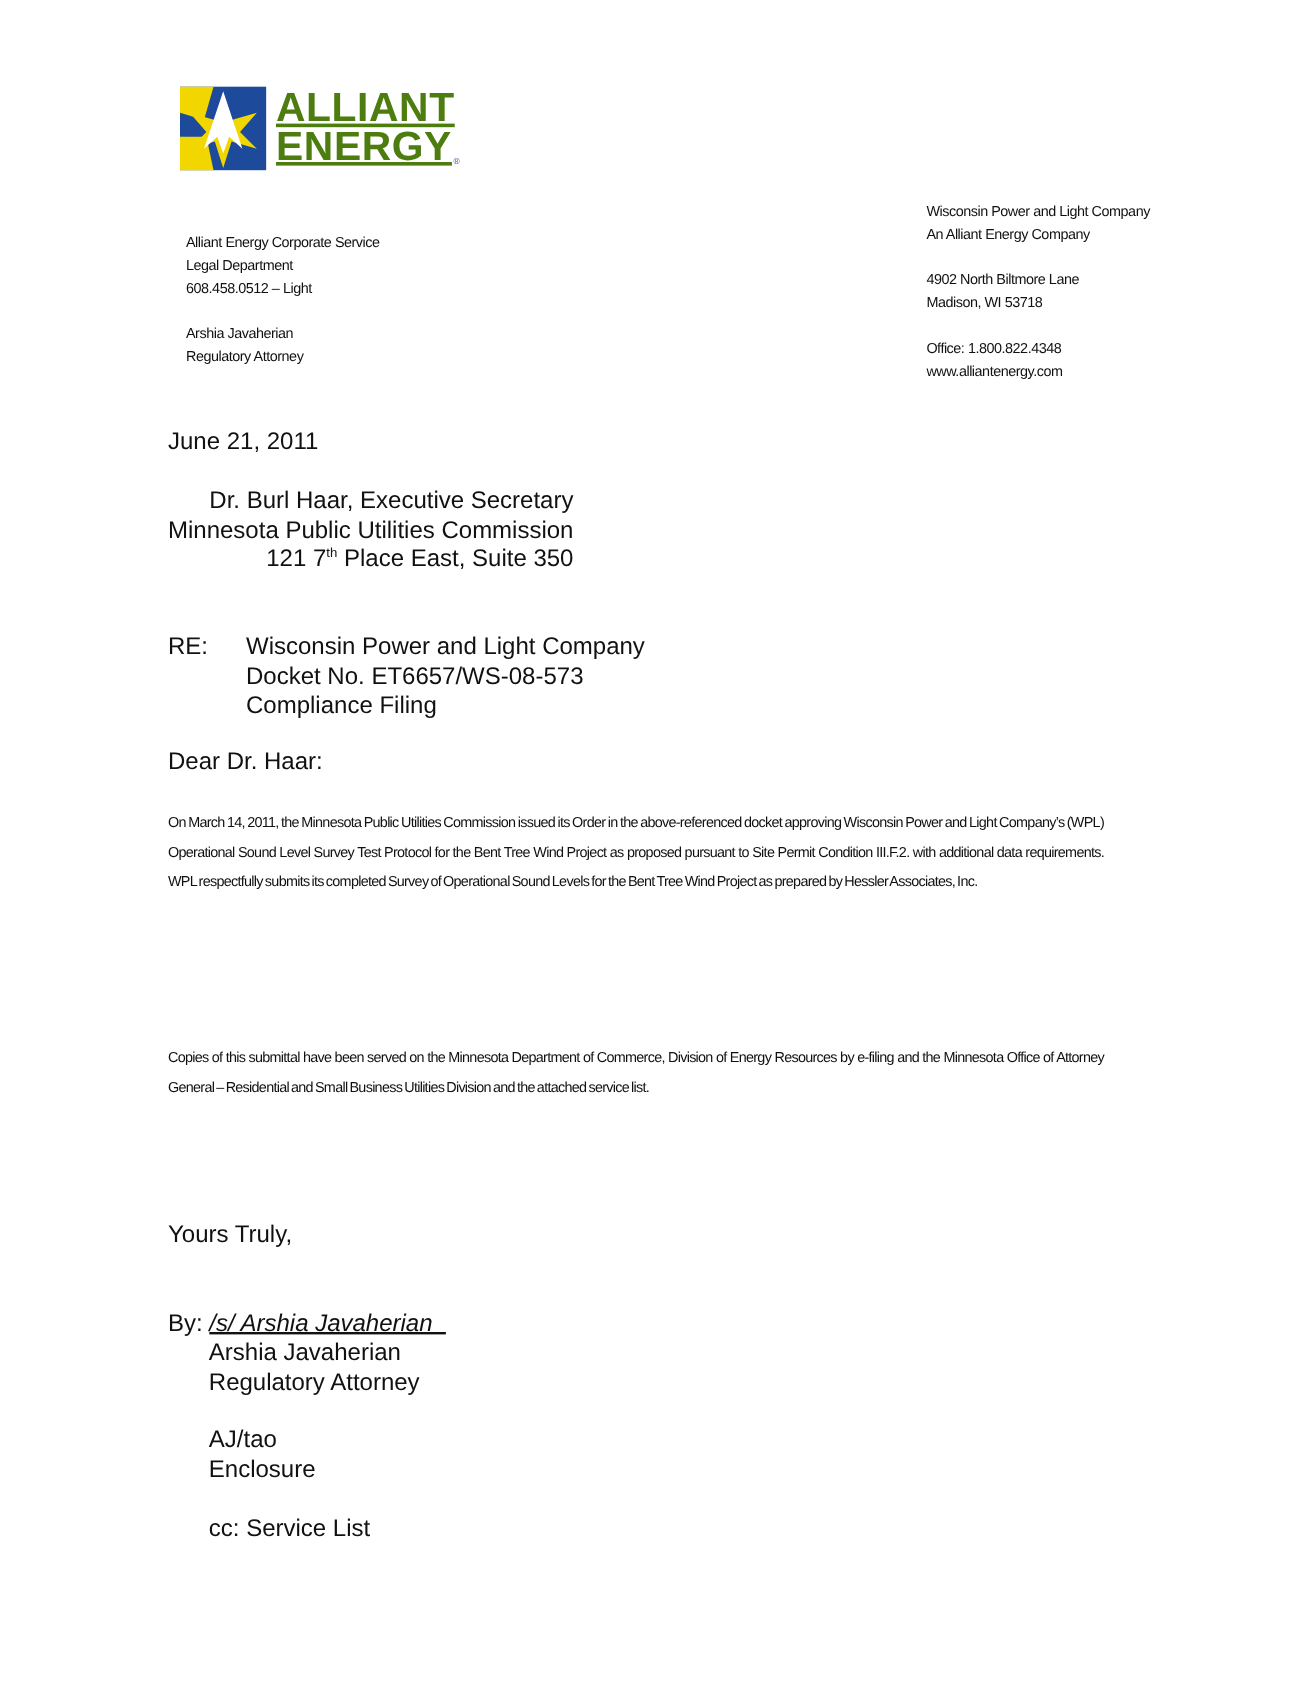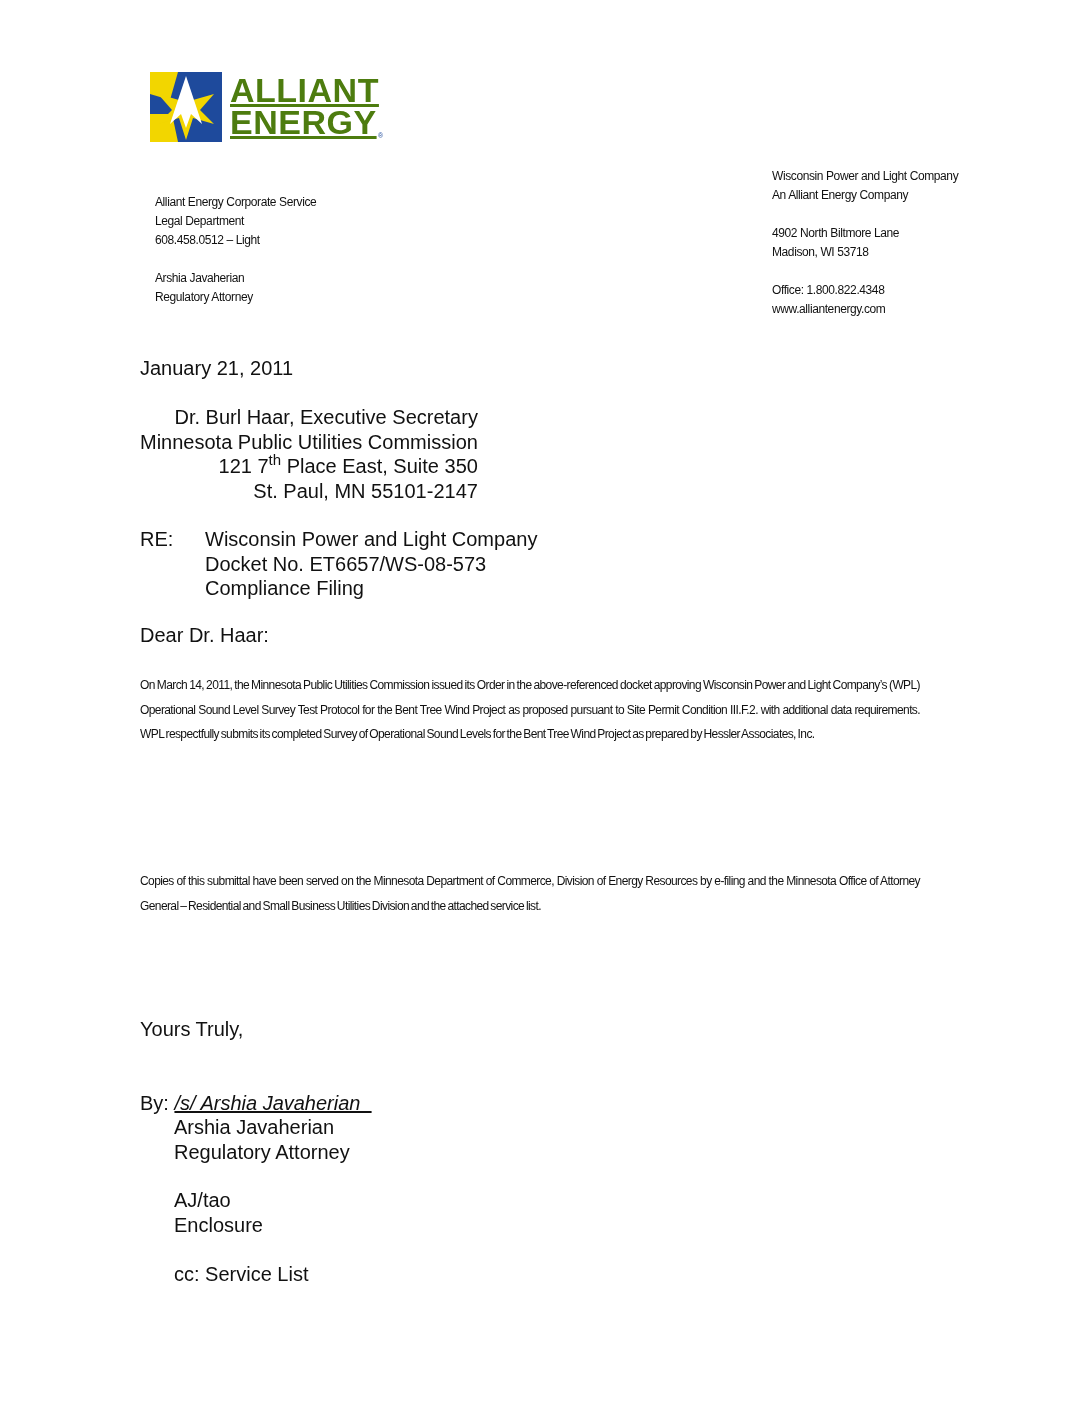--- a/index.html
+++ b/index.html
@@ -23,21 +23,21 @@
   .para { left: 140px; width: 780px; text-align: justify; text-align-last: left; font-family: "Liberation Sans Narrow", "Liberation Sans", sans-serif; font-size: 12px; line-height: 24.6px; letter-spacing: -0.6px; word-spacing: -1px; }
   .para1 { top: 673px; }
   .para2 { top: 869px; }
   .closing { left: 140px; top: 1017px; }
   .sig { left: 140px; top: 1091px; white-space: nowrap; }
   .sig-name { font-style: italic; text-decoration: underline; }
   .indent { left: 174px; }
   .printed-name { top: 1115px; }
   .initials { top: 1188px; }
   .cc { top: 1262px; }
-  sup { font-size: 15px; line-height: 0; vertical-align: 8px; }
+  sup { font-size: 11px; line-height: 0; vertical-align: 8px; }
 </style>
 </head>
 <body>
 
 <div class="abs logo">
   <svg class="logo-mark" viewBox="0 0 72 70">
     <rect x="0" y="0" width="72" height="70" fill="#1e4a9c"></rect>
     <polygon points="0,0 28,0 20,28 0,22" fill="#f2d600"></polygon>
     <polygon points="0,42 22,42 28,70 0,70" fill="#f2d600"></polygon>
     <polygon points="36,10 43,28 64,22 50,38 64,52 43,46 36,68 29,46 8,52 22,38 8,22 29,28" fill="#f2d600"></polygon>
@@ -63,27 +63,26 @@
   <div>Wisconsin Power and Light Company</div>
   <div>An Alliant Energy Company</div>
   <div class="gap"></div>
   <div>4902 North Biltmore Lane</div>
   <div>Madison, WI  53718</div>
   <div class="gap"></div>
   <div>Office: 1.800.822.4348</div>
   <div>www.alliantenergy.com</div>
 </div>
 
-<div class="abs body-text date">January 21, 2011</div>
+<div class="abs body-text date">June 21, 2011</div>
 
 <div class="abs body-text addressee">
   <div>Dr. Burl Haar, Executive Secretary</div>
   <div>Minnesota Public Utilities Commission</div>
   <div><span>121 7</span><sup>th</sup><span> Place East, Suite 350</span></div>
-  <div>St. Paul, MN  55101-2147</div>
 </div>
 
 <div class="abs body-text re">
   <span class="re-label">RE:</span>
   <div class="re-lines">
     <div>Wisconsin Power and Light Company</div>
     <div>Docket  No. ET6657/WS-08-573</div>
     <div>Compliance Filing</div>
   </div>
 </div>

